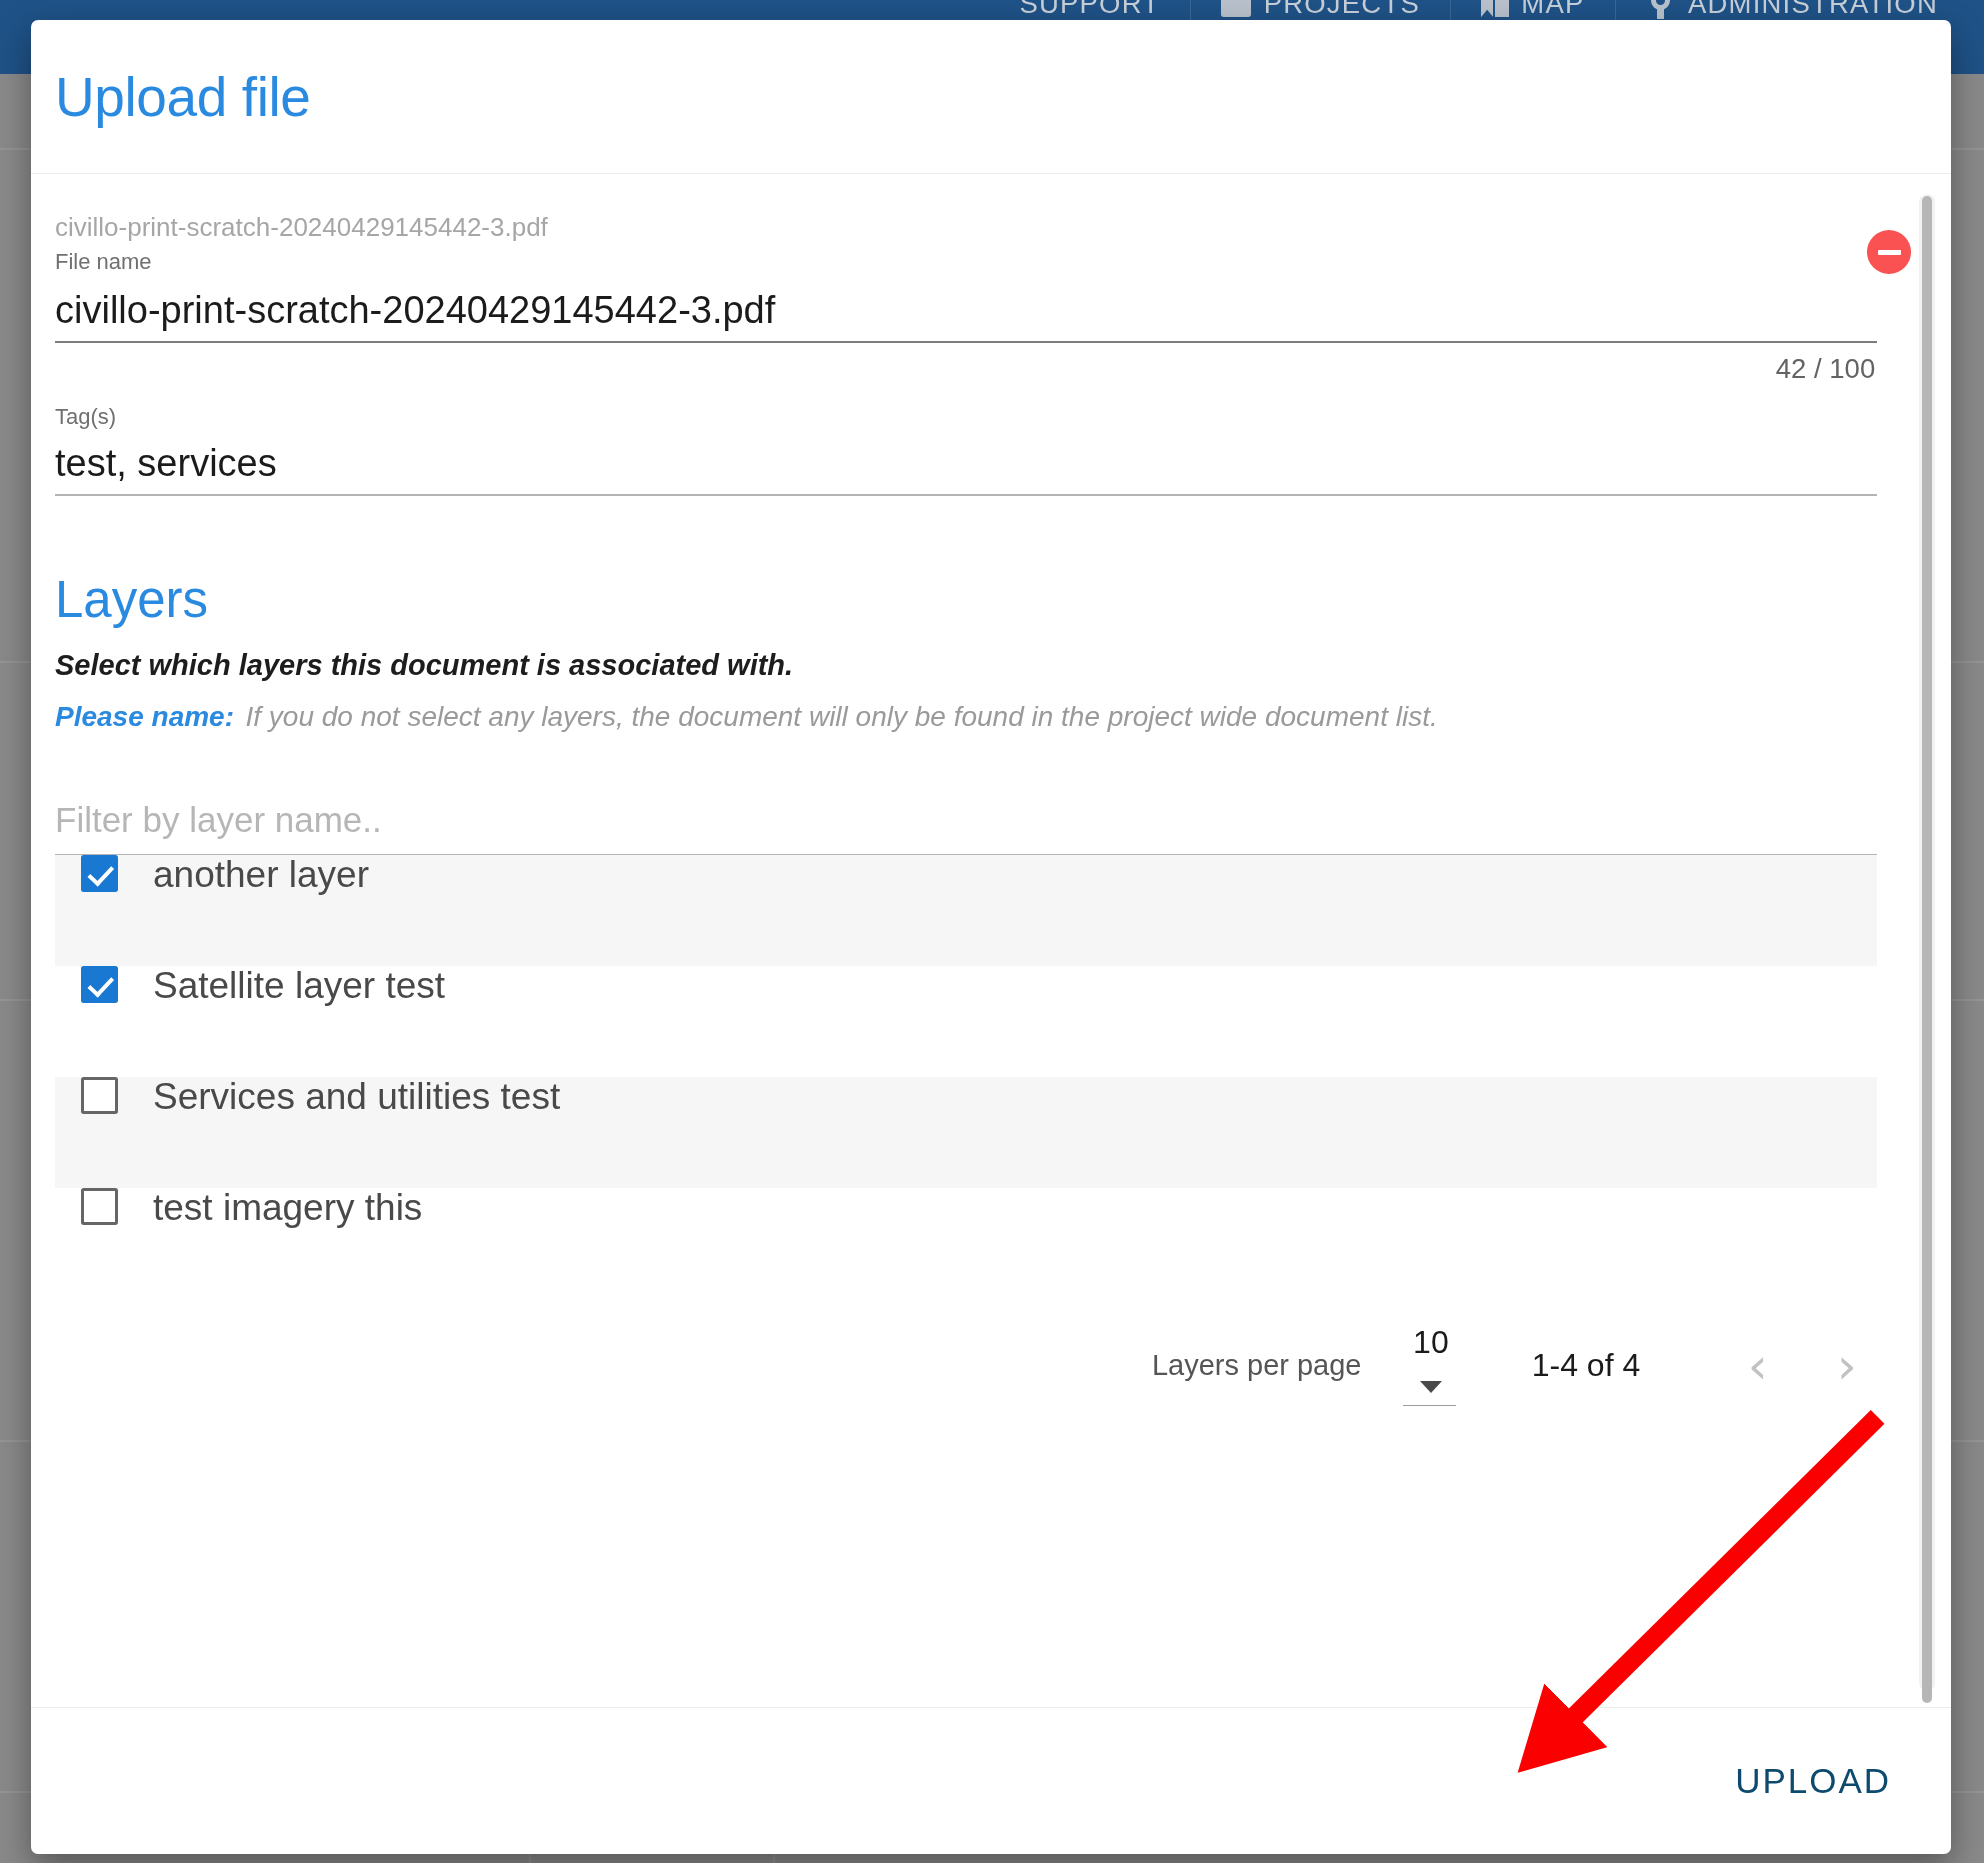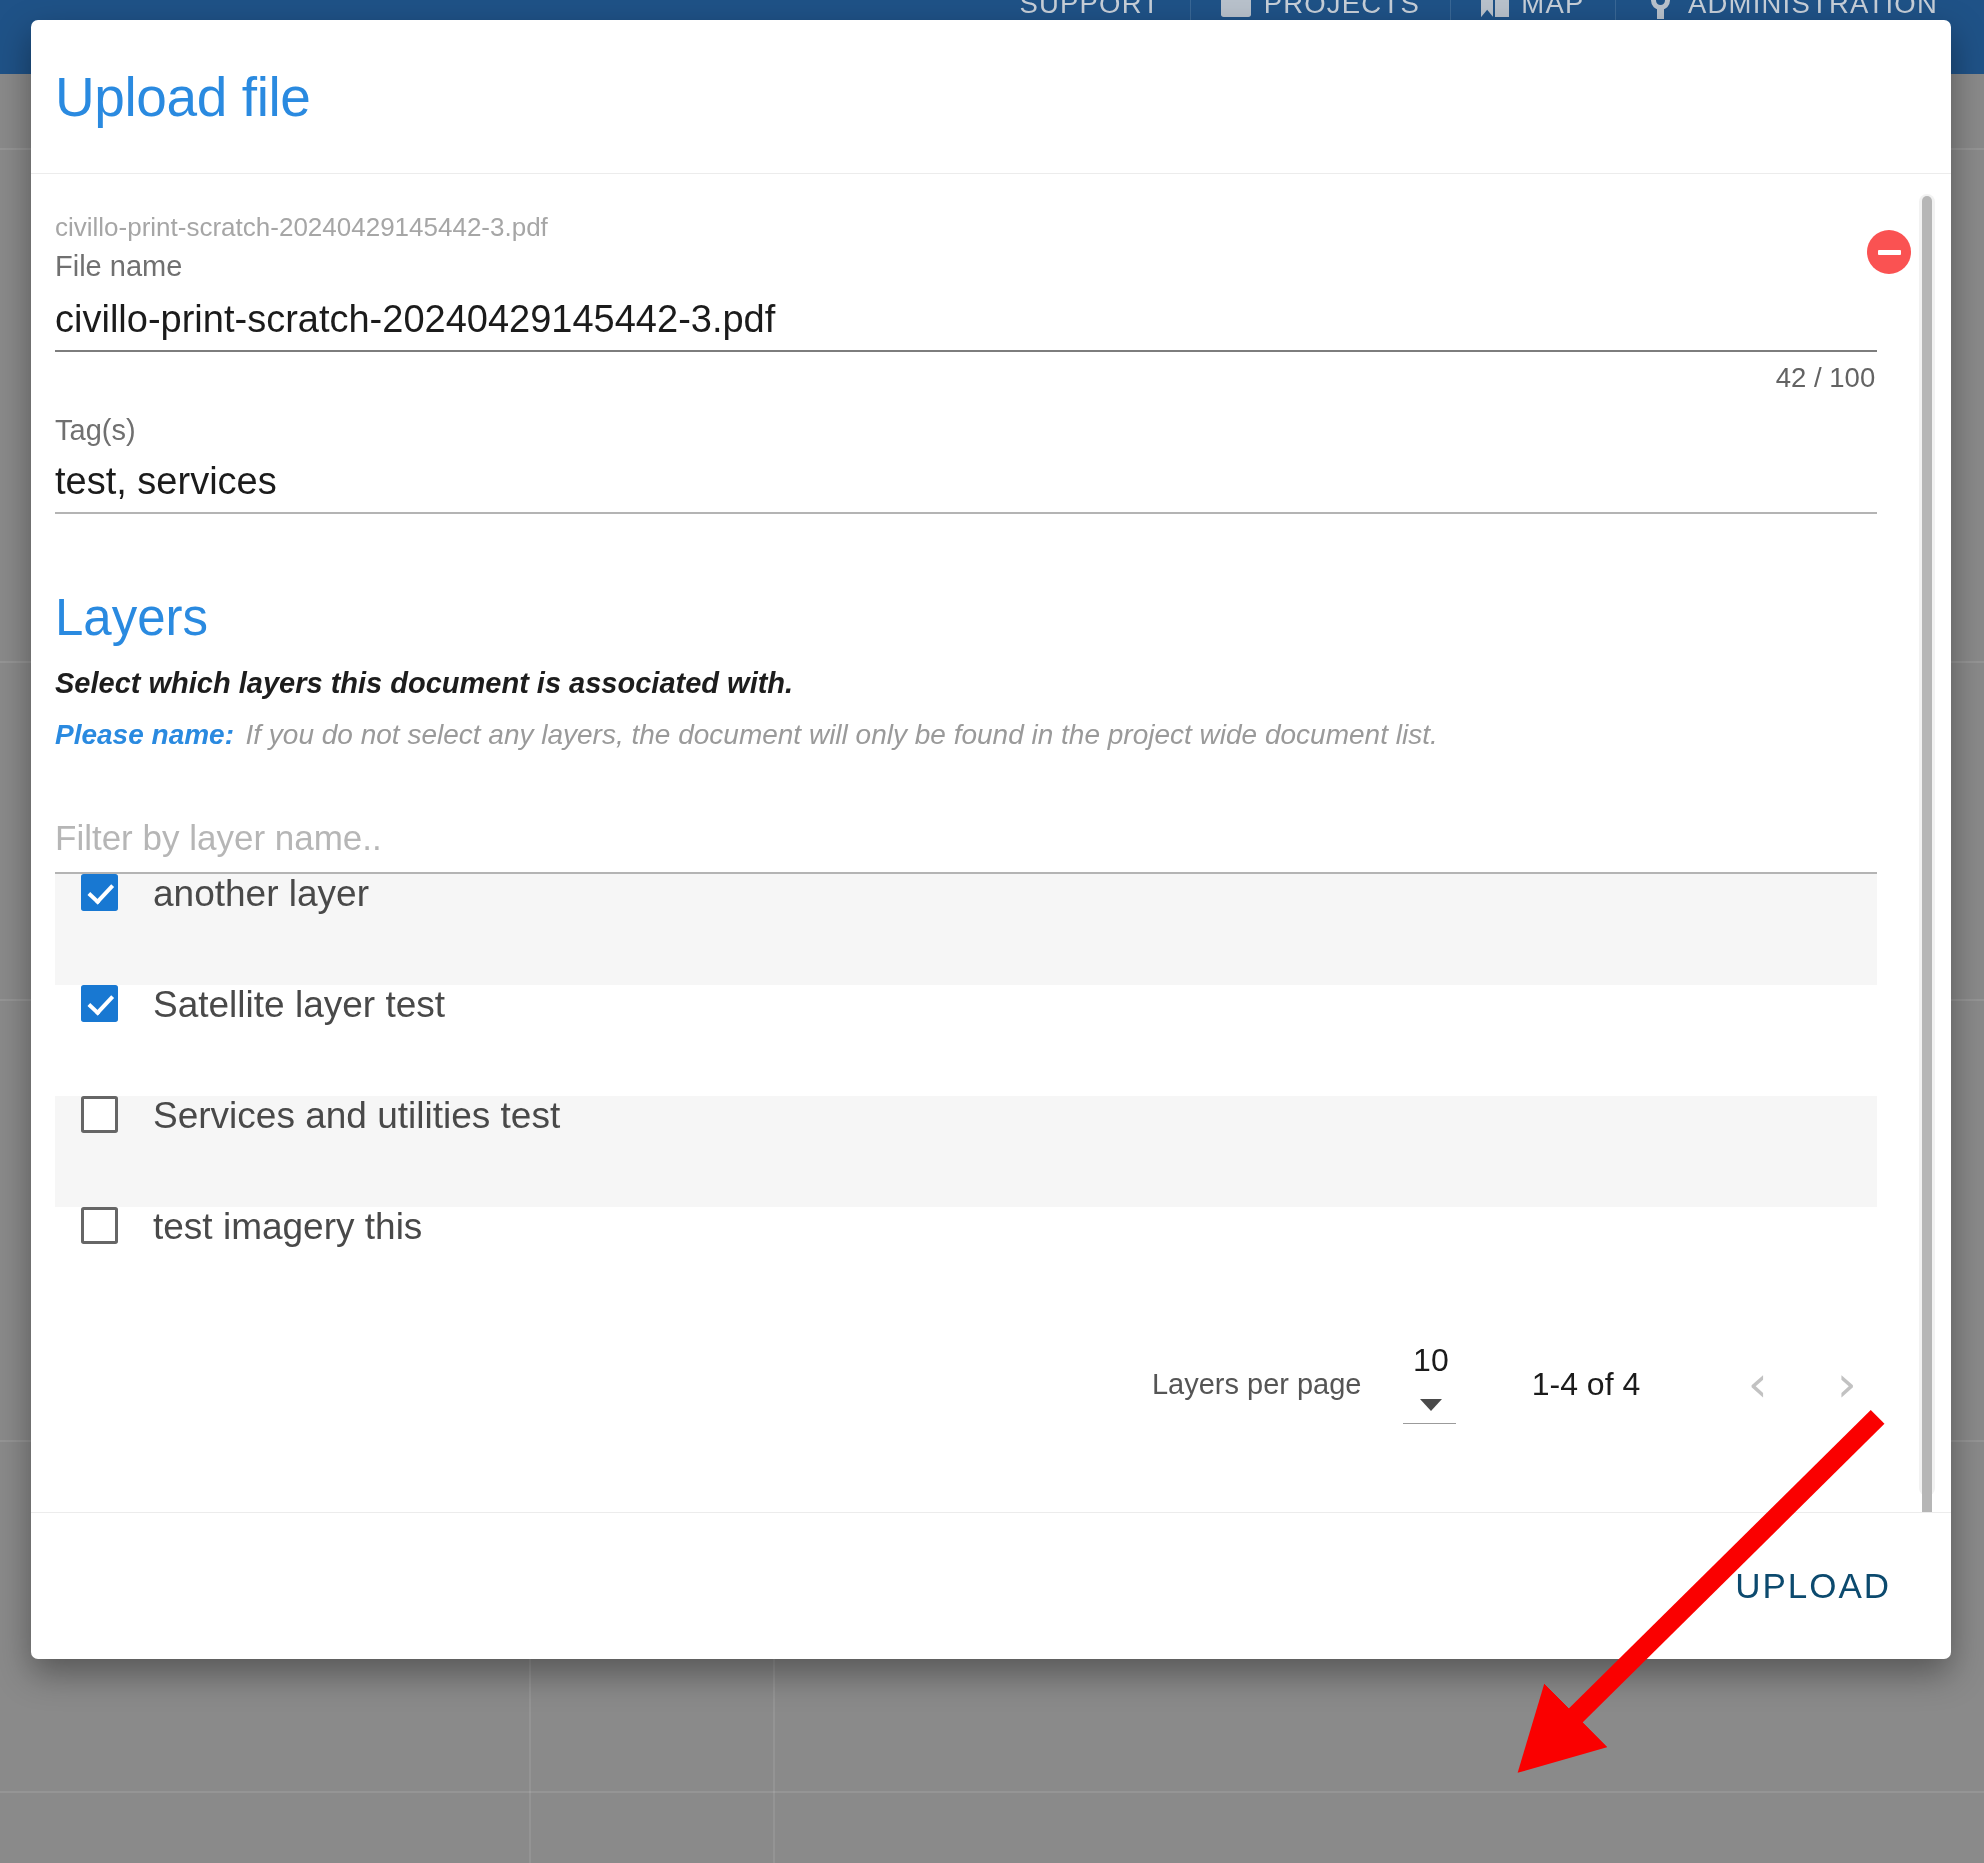--- a/index.html
+++ b/index.html
@@ -102,21 +102,21 @@
     width: 1.8px;
     background: rgba(255,255,255,0.09);
   }
 
   
   .dialog {
     position: absolute;
     left: 31px;
     top: 20.4px;
     width: 1920px;
-    height: 1639px;
+    height: 1834px;
     background: #ffffff;
     border-radius: 7px;
     box-shadow: 0 14px 35px rgba(0,0,0,0.38);
     display: flex;
     flex-direction: column;
     overflow: hidden;
   }
 
   .dialog-header {
     flex: none;
@@ -170,21 +170,21 @@
     position: relative;
     padding-top: 37px;
   }
   .file-hint {
     color: #a6a6a6;
     font-size: 26px;
     line-height: 1.25;
   }
   .field-label {
     color: #707070;
-    font-size: 29px;
+    font-size: 22px;
     margin-top: 4.4px;
     line-height: 1.3;
   }
   .field-value {
     color: #1b1b1b;
     font-size: 38px;
     margin-top: 12.4px;
     padding-bottom: 8px;
     line-height: 1.15;
   }

